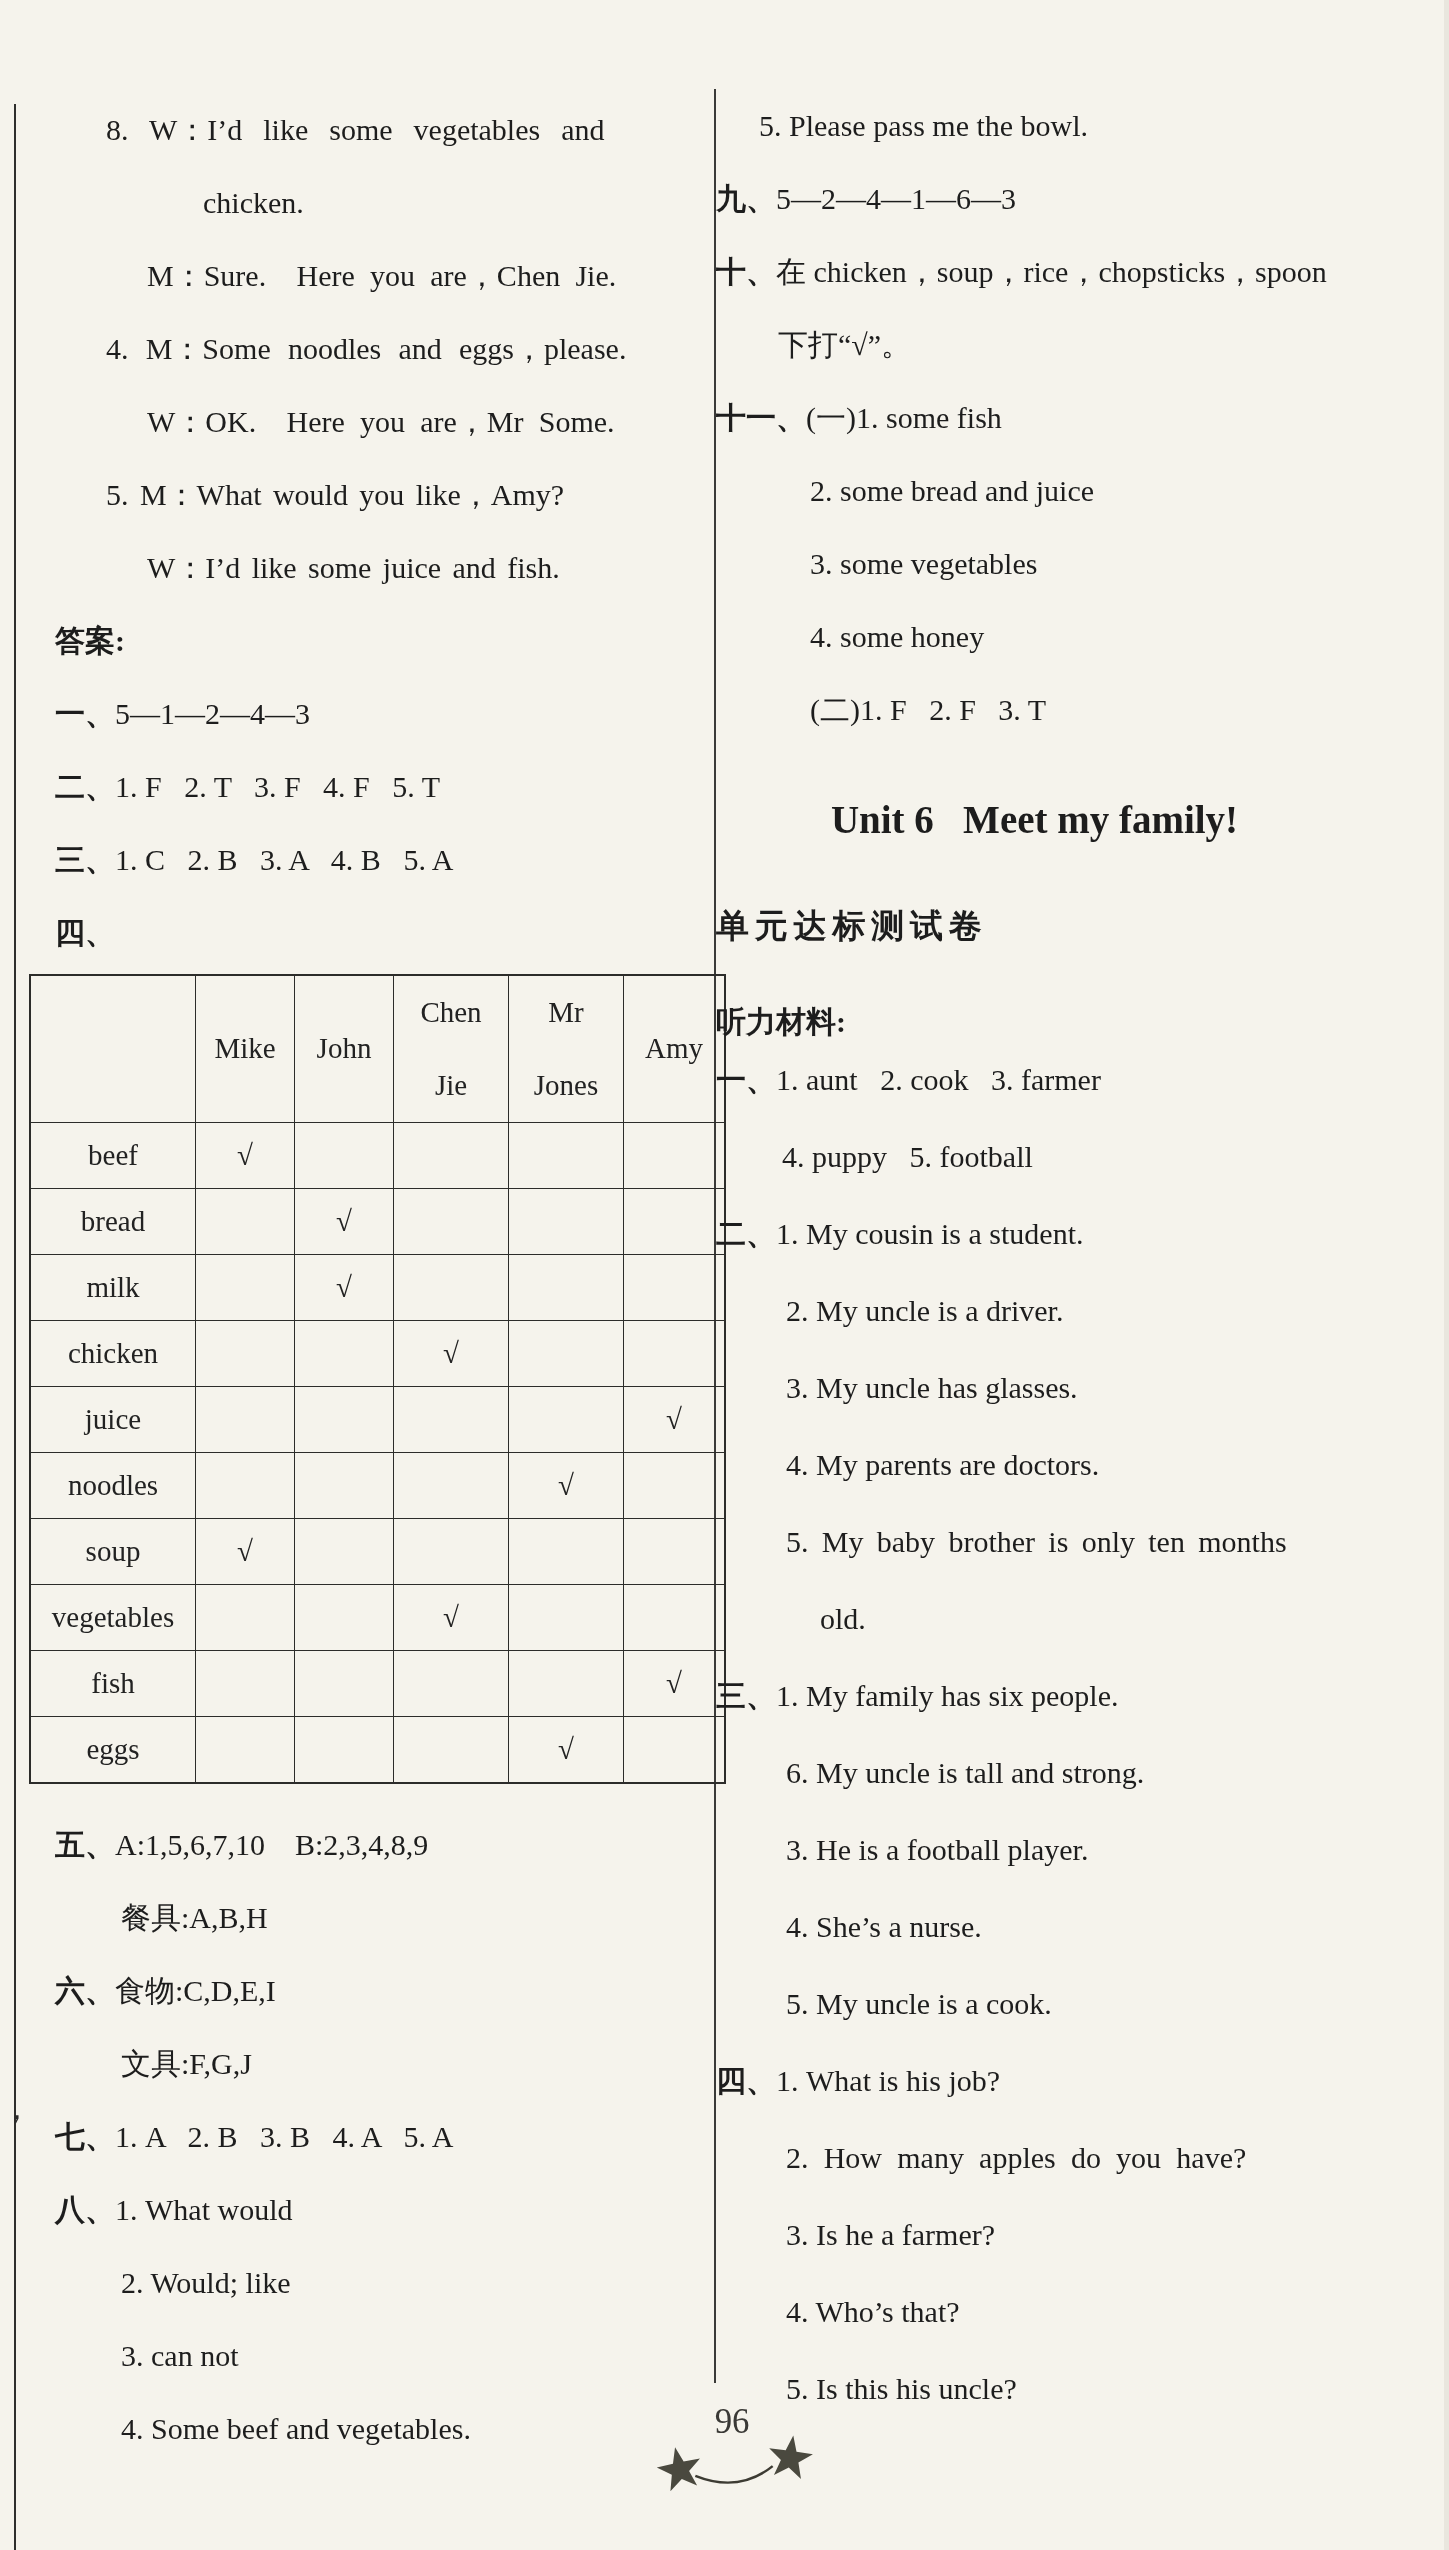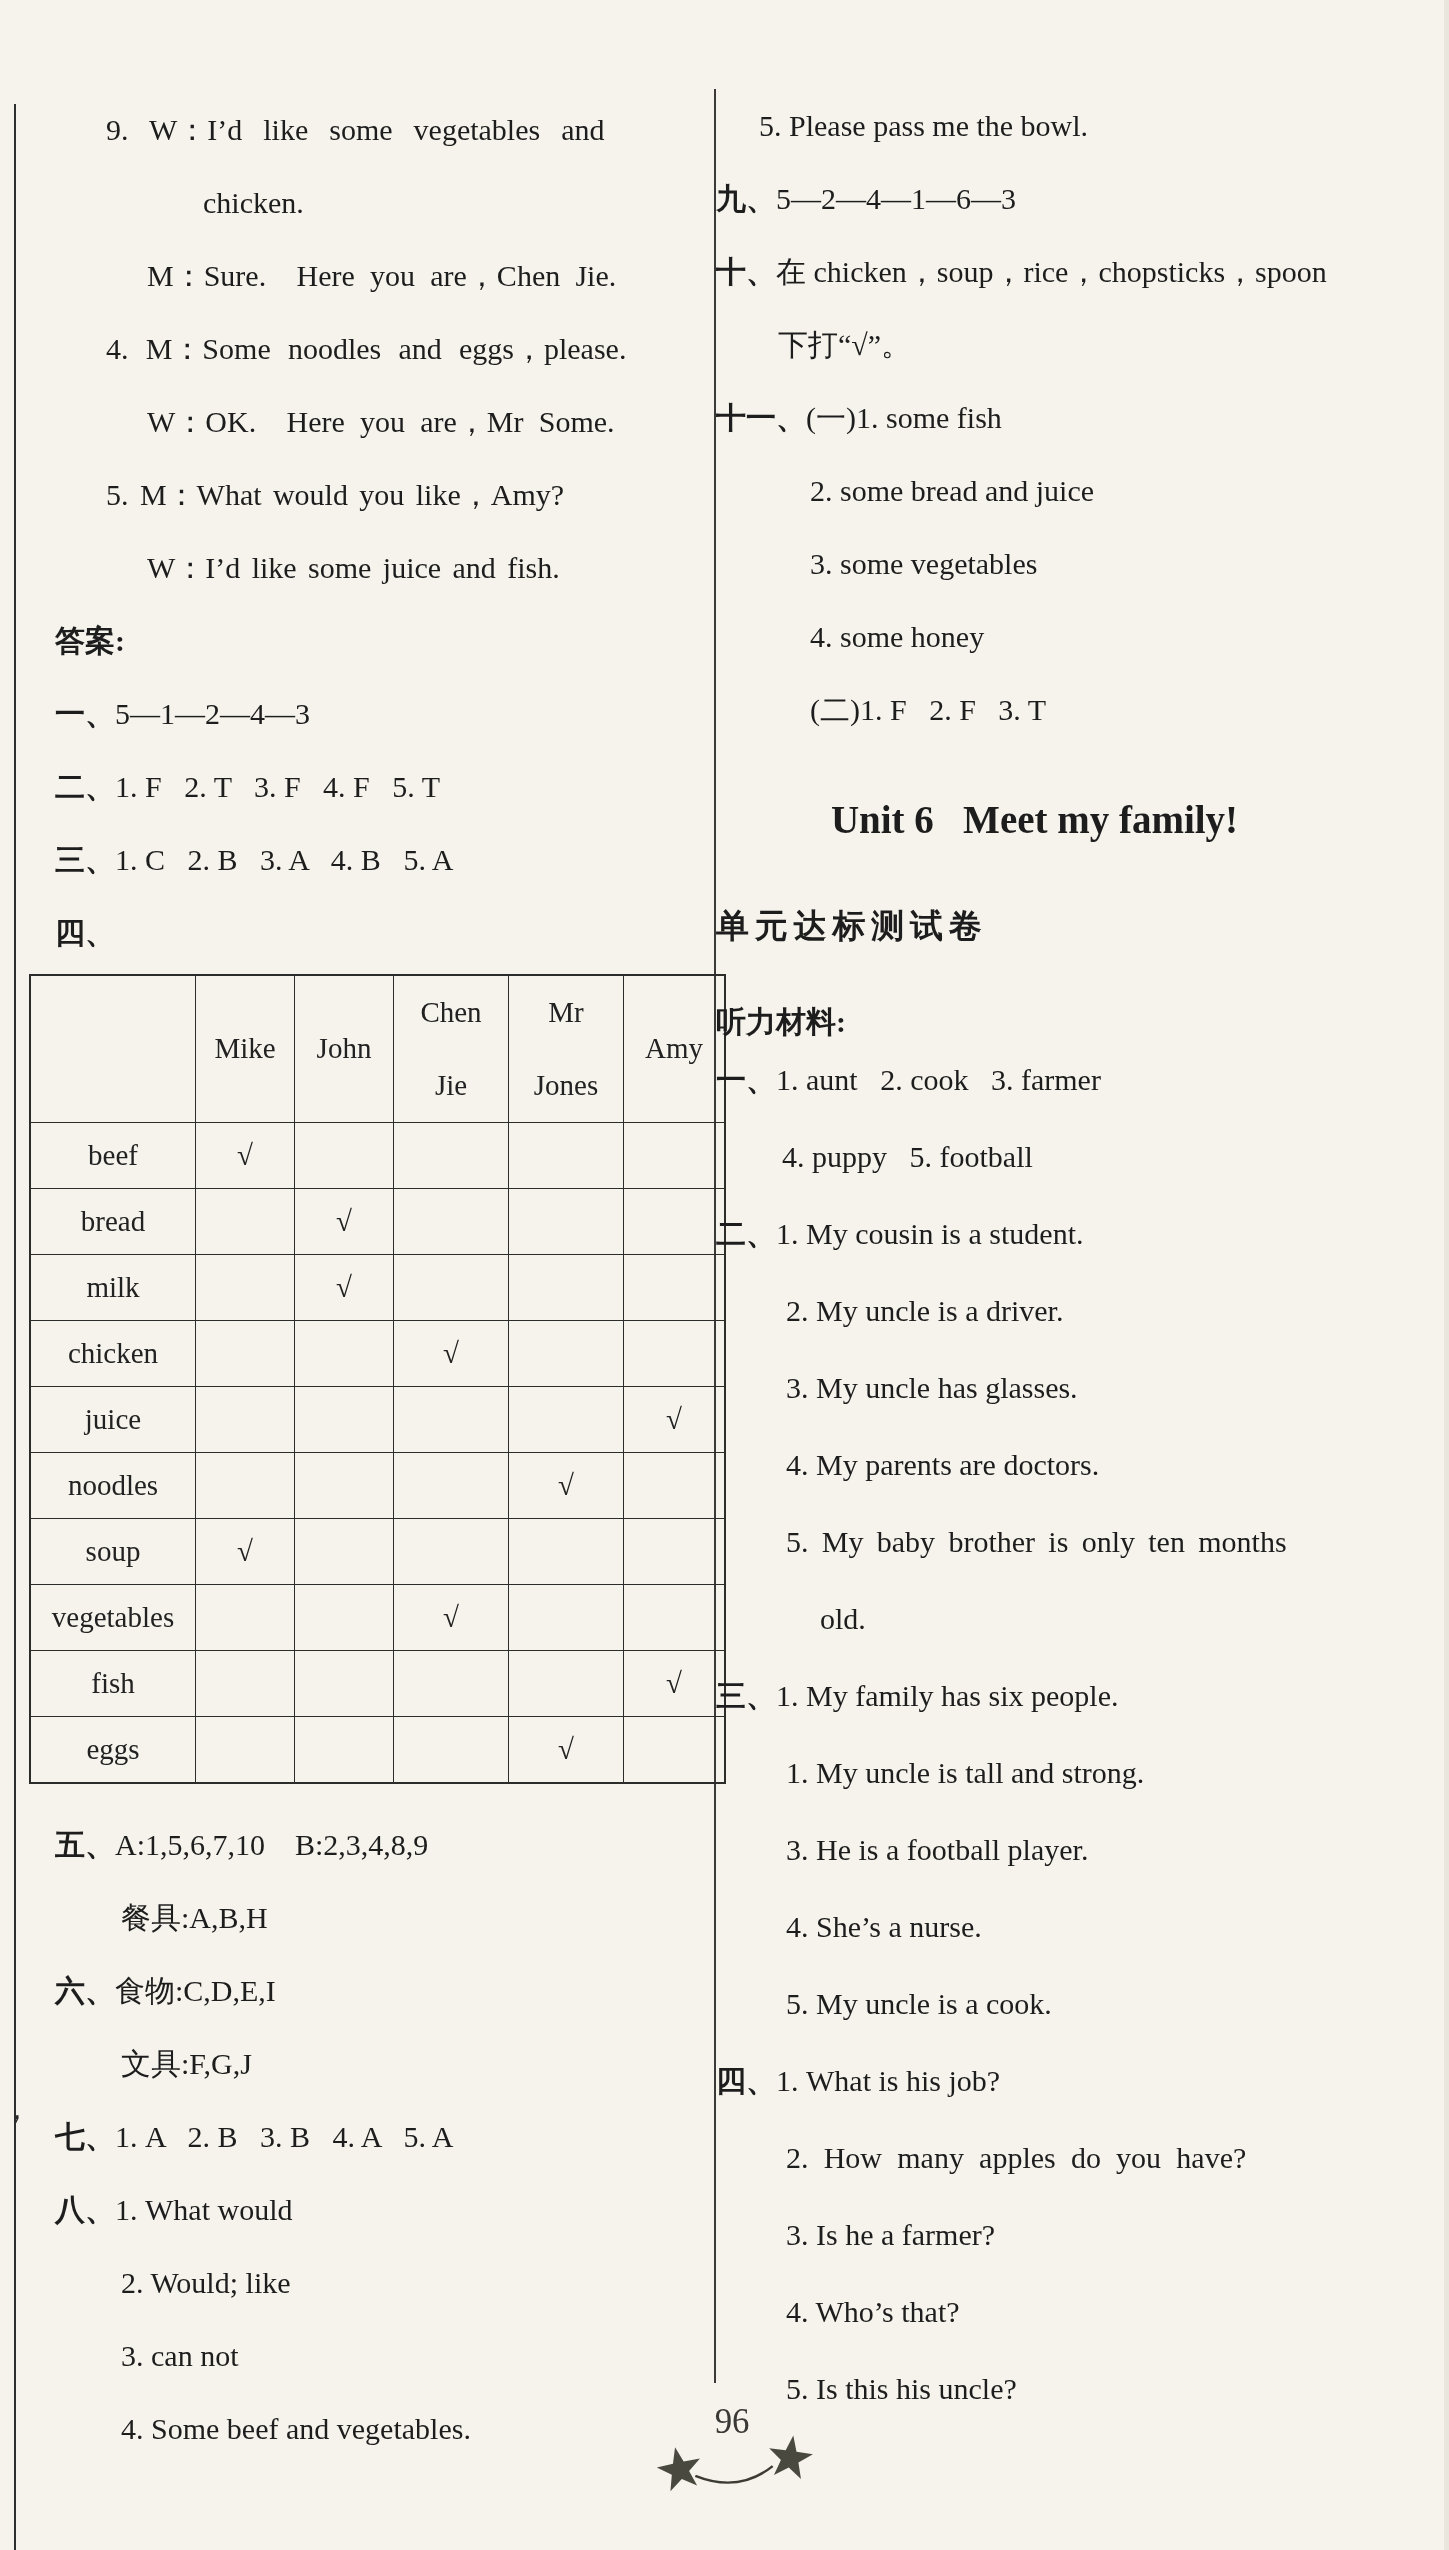--- a/index.html
+++ b/index.html
@@ -73,21 +73,21 @@
 </head>
 <body>
 
 <div class="page">
   <div class="edge-shade"></div>
   <div class="rule-left"></div>
   <div class="rule-center"></div>
   <div class="stray">，</div>
 
   <div class="col col-left">
-    <div class="line i53 ws14">9. W：I’d like some vegetables and</div>
+    <div class="line i53 ws14">8. W：I’d like some vegetables and</div>
     <div class="line i153">chicken.</div>
     <div class="line i95 ws8">M：Sure.  Here you are，Chen Jie.</div>
     <div class="line i53 ws10">4. M：Some noodles and eggs，please.</div>
     <div class="line i95 ws8">W：OK.  Here you are，Mr Some.</div>
     <div class="line i53 ws4">5. M：What would you like，Amy?</div>
     <div class="line i95 ws4">W：I’d like some juice and fish.</div>
 
     <div class="line bold">答案:</div>
 
     <div class="line"><span class="mk">一、</span><span>5—1—2—4—3</span></div>
@@ -219,21 +219,21 @@
     <div class="blockB">
       <div class="lineB"><span class="mk">一、</span><span>1. aunt   2. cook   3. farmer</span></div>
       <div class="lineB i68">4. puppy   5. football</div>
       <div class="lineB"><span class="mk">二、</span><span>1. My cousin is a student.</span></div>
       <div class="lineB i72">2. My uncle is a driver.</div>
       <div class="lineB i72">3. My uncle has glasses.</div>
       <div class="lineB i72">4. My parents are doctors.</div>
       <div class="lineB i72 ws6">5. My baby brother is only ten months</div>
       <div class="lineB i108">old.</div>
       <div class="lineB"><span class="mk">三、</span><span>1. My family has six people.</span></div>
-      <div class="lineB i72">1. My uncle is tall and strong.</div>
+      <div class="lineB i72">6. My uncle is tall and strong.</div>
       <div class="lineB i72">3. He is a football player.</div>
       <div class="lineB i72">4. She’s a nurse.</div>
       <div class="lineB i72">5. My uncle is a cook.</div>
       <div class="lineB"><span class="mk">四、</span><span>1. What is his job?</span></div>
       <div class="lineB i72 ws8">2. How many apples do you have?</div>
       <div class="lineB i72">3. Is he a farmer?</div>
       <div class="lineB i72">4. Who’s that?</div>
       <div class="lineB i72">5. Is this his uncle?</div>
     </div>
   </div>

